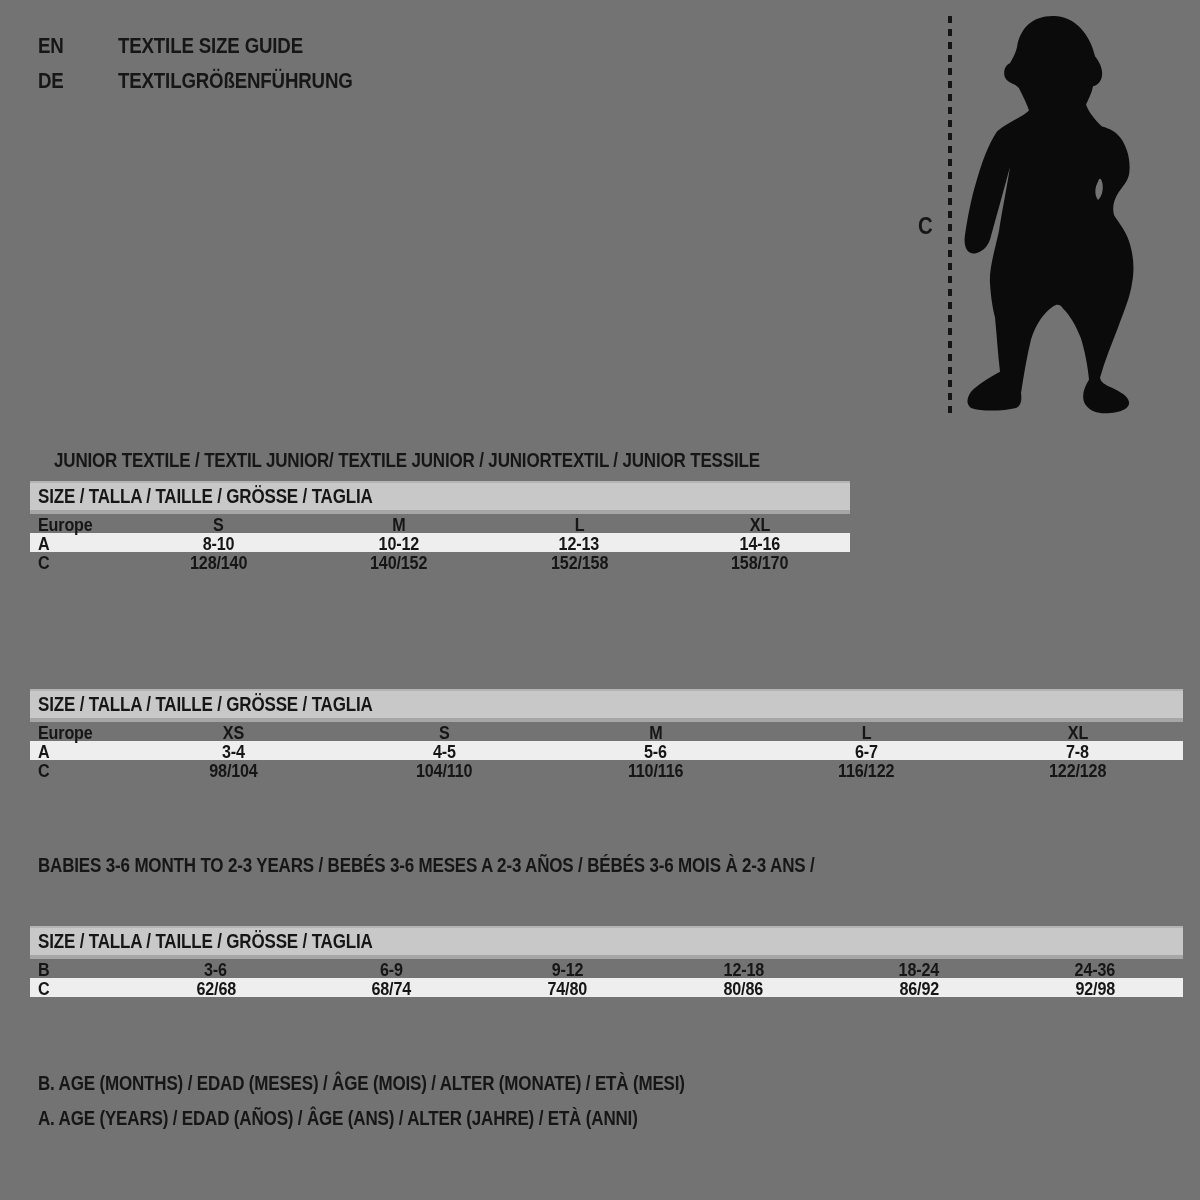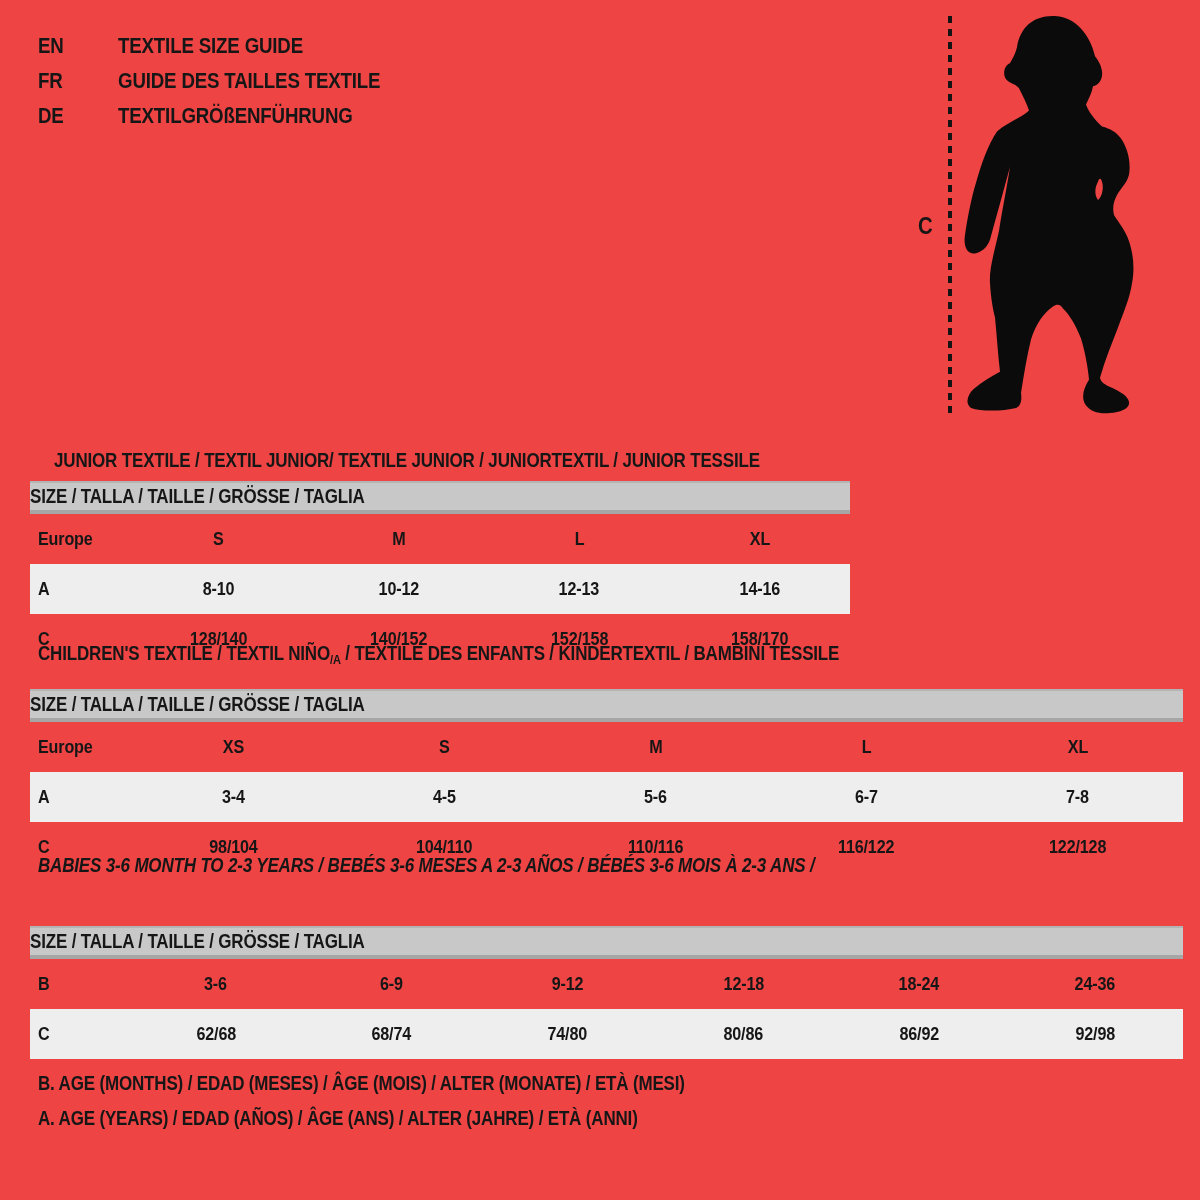--- a/index.html
+++ b/index.html
@@ -1,17 +1,17 @@
 <!DOCTYPE html>
 <html><head>
 <meta charset="utf-8">
 <style>
   html,body{margin:0;padding:0;background:#ffffff;}
   .canvas{
-    position:relative;width:1200px;height:1200px;background:#ef4444;
+    position:relative;width:1200px;height:1200px;background:#737373;
     font-family:"Liberation Sans", sans-serif;color:#161616;overflow:hidden;
     font-weight:bold;
   }
   
   .cz{display:inline-block;transform:scaleX(0.85);transform-origin:0 50%;white-space:nowrap;letter-spacing:-0.2px;}
   .czc{display:inline-block;transform:scaleX(0.85);transform-origin:50% 50%;white-space:nowrap;letter-spacing:-0.2px;}
 
   
   .lang-block{position:absolute;left:38px;top:28px;}
   .lang-row{display:grid;grid-template-columns:80px auto;height:35px;align-items:center;font-size:22px;}
@@ -25,48 +25,44 @@
   
   .sec-title{position:absolute;left:38px;font-size:20px;}
   .sub-a{font-size:13px;vertical-align:-4px;}
 
   
   .sg-table{position:absolute;left:30px;}
   .w-junior{width:820px;}
   .w-wide{width:1153px;}
   .size-bar{height:33px;box-sizing:border-box;background:#c8c8c8;
     border-top:2px solid #b4b4b4;border-bottom:4px solid #a6a6a6;
-    display:flex;align-items:center;padding-left:0;font-size:20px;}
-  .trow{display:grid;height:50px;align-items:center;font-size:19px;}
+    display:flex;align-items:center;padding-left:8px;font-size:20px;}
+  .trow{display:grid;height:19px;align-items:center;font-size:19px;}
   .cols4{grid-template-columns:98px repeat(4,1fr);}
   .cols5{grid-template-columns:98px repeat(5,1fr);}
   .cols6{grid-template-columns:98px repeat(6,1fr);}
   .trow .lbl{padding-left:8px;text-align:left;}
   .trow .val{text-align:center;}
   .alt{background:#eeeeee;}
 
   
-  .babies-title{position:absolute;left:38px;line-height:33px;font-size:20px;font-style:italic;}
+  .babies-title{position:absolute;left:38px;line-height:33px;font-size:20px;}
 
   
   .legend{position:absolute;left:38px;top:1066px;line-height:35px;font-size:20px;}
 </style>
 </head>
 <body>
 
 <div class="canvas">
 
   <section class="lang-block">
     <div class="lang-row">
       <span class="cz">EN</span>
       <span class="cz">TEXTILE SIZE GUIDE</span>
-    </div>
-    <div class="lang-row">
-      <span class="cz">FR</span>
-      <span class="cz">GUIDE DES TAILLES TEXTILE</span>
     </div>
     <div class="lang-row">
       <span class="cz">DE</span>
       <span class="cz">TEXTILGRÖßENFÜHRUNG</span>
     </div>
   </section>
 
   <div class="measure-line"></div>
   <div class="measure-label"><span class="cz">C</span></div>
   <svg class="toddler" width="178" height="402" viewBox="0 0 178 400" preserveAspectRatio="none" aria-hidden="true">
@@ -145,23 +141,20 @@
     </div>
     <div class="trow cols4">
       <div class="lbl"><span class="cz">C</span></div>
       <div class="val"><span class="czc">128/140</span></div>
       <div class="val"><span class="czc">140/152</span></div>
       <div class="val"><span class="czc">152/158</span></div>
       <div class="val"><span class="czc">158/170</span></div>
     </div>
   </div>
 
-  <h2 class="sec-title" style="top:642px;margin:0;font-size:20px;">
-    <span class="cz"><span>CHILDREN'S TEXTILE / TEXTIL NIÑO</span><span class="sub-a">/A</span><span> / TEXTILE DES ENFANTS / KINDERTEXTIL / BAMBINI TESSILE</span></span>
-  </h2>
   <div class="sg-table w-wide" style="top:689px;">
     <div class="size-bar">
       <span class="cz">SIZE / TALLA / TAILLE / GRÖSSE / TAGLIA</span>
     </div>
     <div class="trow cols5">
       <div class="lbl"><span class="cz">Europe</span></div>
       <div class="val"><span class="czc">XS</span></div>
       <div class="val"><span class="czc">S</span></div>
       <div class="val"><span class="czc">M</span></div>
       <div class="val"><span class="czc">L</span></div>

